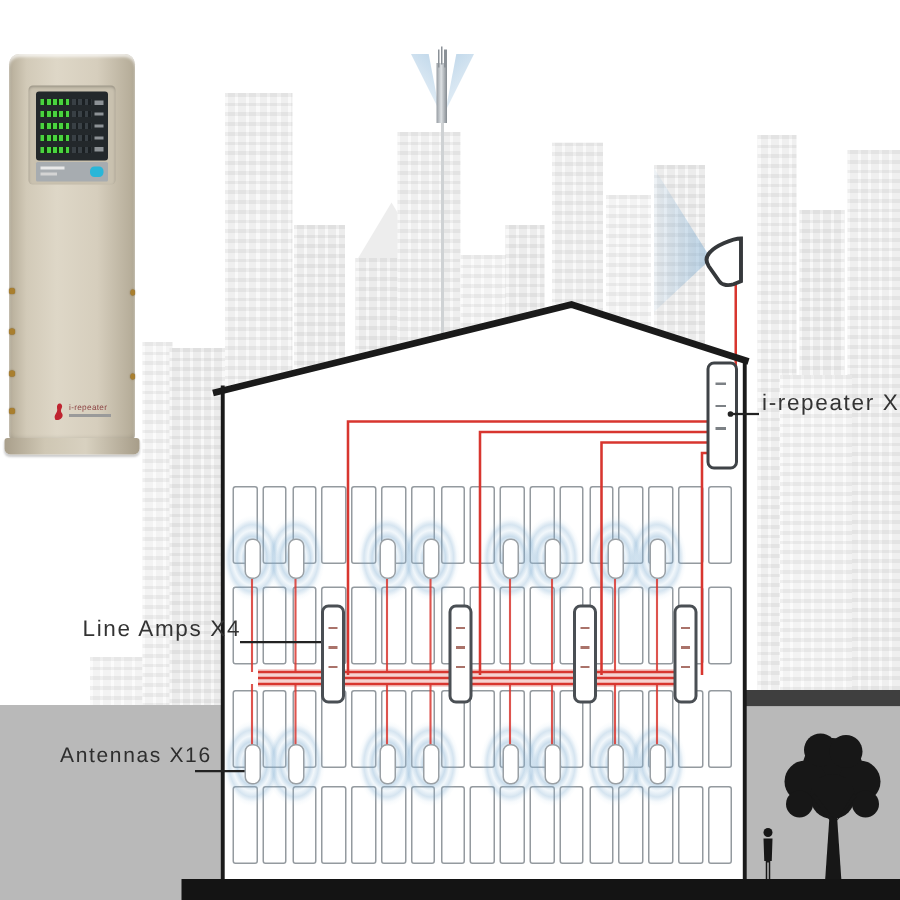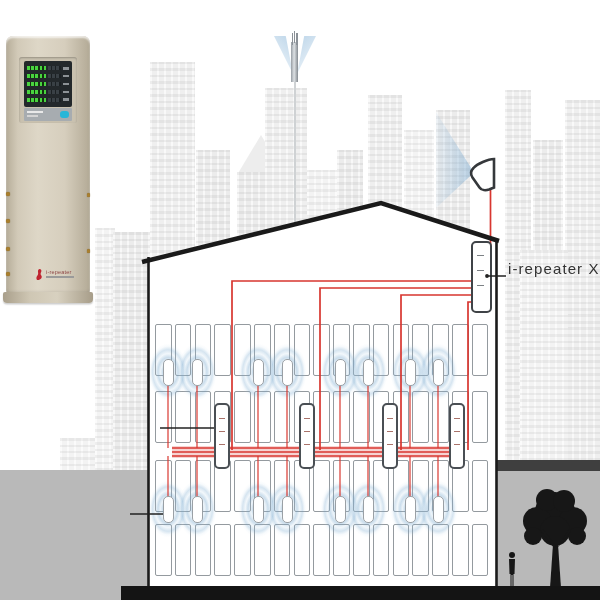--- a/index.html
+++ b/index.html
@@ -297,20 +297,22 @@
     <path class="leader" d="M487 276 H506"></path>
     <circle class="leader-dot" cx="487" cy="276" r="1.9"></circle>
     <path class="leader" d="M160 428 H221"></path>
     <circle class="leader-dot" cx="221" cy="428" r="1.9"></circle>
     <path class="leader" d="M130 514 H172"></path>
   </svg>
 
   <div id="ground-strip" class="abs"></div>
 
   <div id="label-repeater" class="lbl">i-repeater X1</div>
+  <div id="label-lineamps" class="lbl">Line Amps X4</div>
+  <div id="label-antennas" class="lbl">Antennas X16</div>
 
   <div id="device" class="abs">
     <div class="screw" style="left:0px;top:156px;"></div>
     <div class="screw" style="left:0px;top:183px;"></div>
     <div class="screw" style="left:0px;top:211px;"></div>
     <div class="screw" style="left:0px;top:236px;"></div>
     <div class="screw" style="right:0px;top:157px;"></div>
     <div class="screw" style="right:0px;top:213px;"></div>
   </div>
   <div id="device-base" class="abs"></div>

